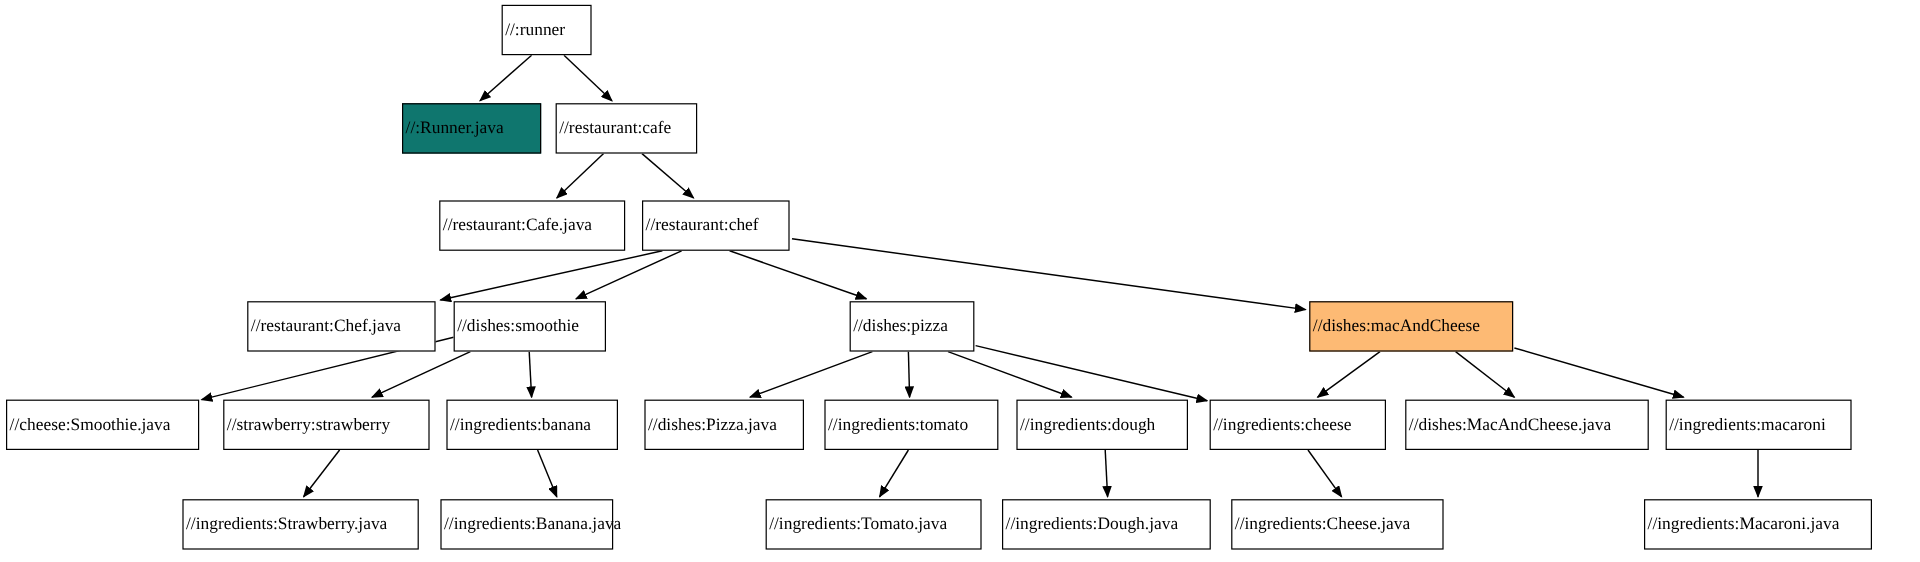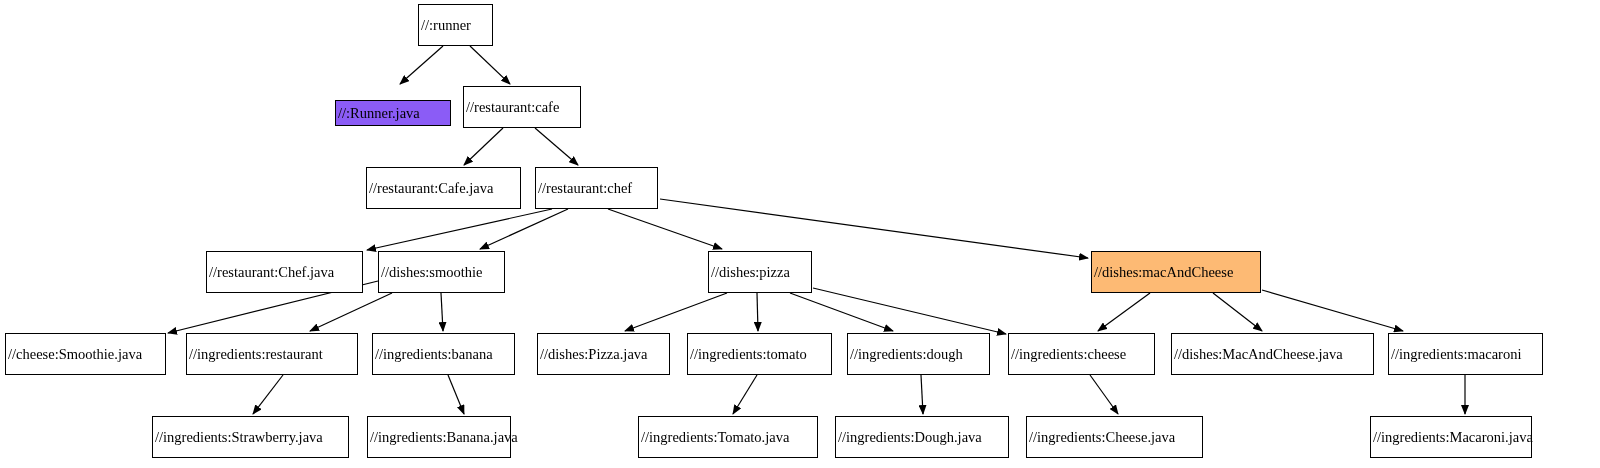--- a/index.html
+++ b/index.html
@@ -78,21 +78,21 @@
         <line x1="757" y1="375" x2="733" y2="414" stroke="#000000" stroke-width="1.2" marker-end="url(#arrowhead)"></line>
         <line x1="921" y1="375" x2="923" y2="414" stroke="#000000" stroke-width="1.2" marker-end="url(#arrowhead)"></line>
         <line x1="1090" y1="375" x2="1118" y2="414" stroke="#000000" stroke-width="1.2" marker-end="url(#arrowhead)"></line>
         <line x1="1465" y1="375" x2="1465" y2="414" stroke="#000000" stroke-width="1.2" marker-end="url(#arrowhead)"></line>
       </g>
   </svg>
   <div id="nodes-group">
       <div class="gnode" style="left: 418px; top: 4px; width: 75px; height: 42px; border-color: rgb(0, 0, 0); background: rgb(255, 255, 255);">
         <span class="gnode-label">//:runner</span>
       </div>
-      <div class="gnode" style="left: 335px; top: 86px; width: 116px; height: 26px; border-color: rgb(0, 0, 0); background: #8b5cf6; margin-top: 14px;">
+      <div class="gnode" style="left: 335px; top: 86px; width: 116px; height: 42px; border-color: rgb(0, 0, 0); background: #0f766e;">
         <span class="gnode-label">//:Runner.java</span>
       </div>
       <div class="gnode" style="left: 463px; top: 86px; width: 118px; height: 42px; border-color: rgb(0, 0, 0); background: rgb(255, 255, 255);">
         <span class="gnode-label">//restaurant:cafe</span>
       </div>
       <div class="gnode" style="left: 366px; top: 167px; width: 155px; height: 42px; border-color: rgb(0, 0, 0); background: rgb(255, 255, 255);">
         <span class="gnode-label">//restaurant:Cafe.java</span>
       </div>
       <div class="gnode" style="left: 535px; top: 167px; width: 123px; height: 42px; border-color: rgb(0, 0, 0); background: rgb(255, 255, 255);">
         <span class="gnode-label">//restaurant:chef</span>
@@ -106,21 +106,21 @@
       <div class="gnode" style="left: 708px; top: 251px; width: 104px; height: 42px; border-color: rgb(0, 0, 0); background: rgb(255, 255, 255);">
         <span class="gnode-label">//dishes:pizza</span>
       </div>
       <div class="gnode" style="left: 1091px; top: 251px; width: 170px; height: 42px; border-color: rgb(0, 0, 0); background: #fdba74;">
         <span class="gnode-label">//dishes:macAndCheese</span>
       </div>
       <div class="gnode" style="left: 5px; top: 333px; width: 161px; height: 42px; border-color: rgb(0, 0, 0); background: rgb(255, 255, 255);">
         <span class="gnode-label">//cheese:Smoothie.java</span>
       </div>
       <div class="gnode" style="left: 186px; top: 333px; width: 172px; height: 42px; border-color: rgb(0, 0, 0); background: rgb(255, 255, 255);">
-        <span class="gnode-label">//ingredients:restaurant</span>
+        <span class="gnode-label">//strawberry:strawberry</span>
       </div>
       <div class="gnode" style="left: 372px; top: 333px; width: 143px; height: 42px; border-color: rgb(0, 0, 0); background: rgb(255, 255, 255);">
         <span class="gnode-label">//ingredients:banana</span>
       </div>
       <div class="gnode" style="left: 537px; top: 333px; width: 133px; height: 42px; border-color: rgb(0, 0, 0); background: rgb(255, 255, 255);">
         <span class="gnode-label">//dishes:Pizza.java</span>
       </div>
       <div class="gnode" style="left: 687px; top: 333px; width: 145px; height: 42px; border-color: rgb(0, 0, 0); background: rgb(255, 255, 255);">
         <span class="gnode-label">//ingredients:tomato</span>
       </div>
@@ -144,17 +144,17 @@
       </div>
       <div class="gnode" style="left: 638px; top: 416px; width: 180px; height: 42px; border-color: rgb(0, 0, 0); background: rgb(255, 255, 255);">
         <span class="gnode-label">//ingredients:Tomato.java</span>
       </div>
       <div class="gnode" style="left: 835px; top: 416px; width: 174px; height: 42px; border-color: rgb(0, 0, 0); background: rgb(255, 255, 255);">
         <span class="gnode-label">//ingredients:Dough.java</span>
       </div>
       <div class="gnode" style="left: 1026px; top: 416px; width: 177px; height: 42px; border-color: rgb(0, 0, 0); background: rgb(255, 255, 255);">
         <span class="gnode-label">//ingredients:Cheese.java</span>
       </div>
-      <div class="gnode" style="left: 1370px; top: 416px; width: 162px; height: 42px; border-color: rgb(0, 0, 0); background: rgb(255, 255, 255);">
+      <div class="gnode" style="left: 1370px; top: 416px; width: 190px; height: 42px; border-color: rgb(0, 0, 0); background: rgb(255, 255, 255);">
         <span class="gnode-label">//ingredients:Macaroni.java</span>
       </div>
     </div>
 </div>
 
 </body></html>

